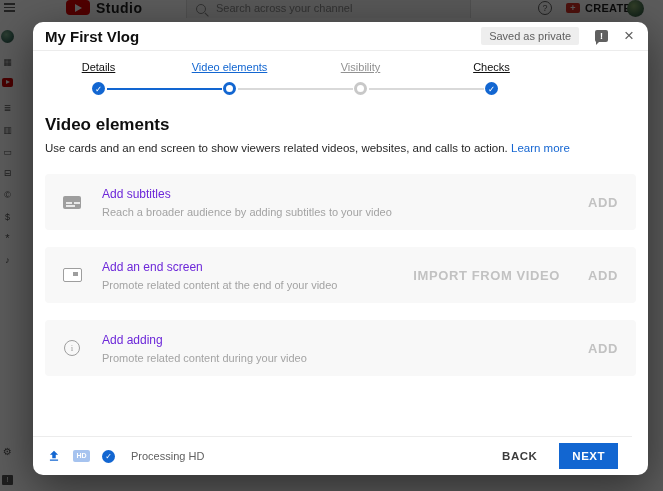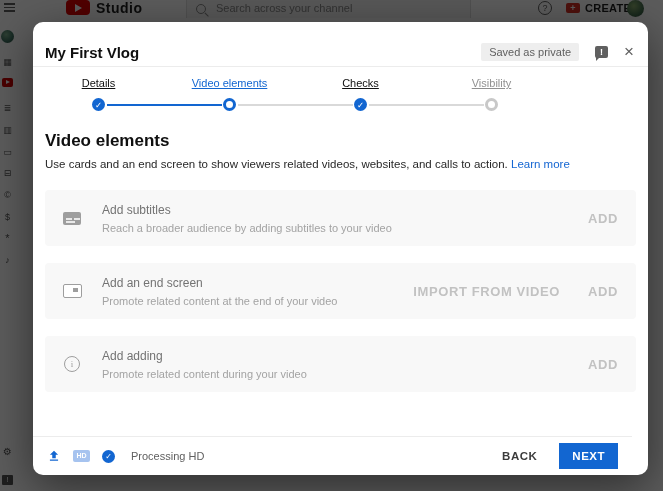--- a/index.html
+++ b/index.html
@@ -38,21 +38,21 @@
   .g-comm::before{content:"▭";} .g-cc::before{content:"⊟";} .g-copy::before{content:"©";}
   .g-money::before{content:"$";} .g-wand::before{content:"*";font-size:11px;} .g-music::before{content:"♪";}
   .g-gear::before{content:"⚙";font-size:10px;}
 
   
   .scrim{position:absolute;inset:0;background:rgba(0,0,0,0.64);z-index:5;}
 
   
   .modal{position:absolute;left:33px;top:22px;width:615px;height:453px;background:#fff;border-radius:10px;
     box-shadow:0 12px 45px rgba(0,0,0,0.5);z-index:10;}
-  .m-header{height:28px;display:flex;align-items:center;padding:16px 14px 0 12px;border-bottom:1px solid #ececec;}
+  .m-header{height:28px;display:flex;align-items:center;padding:0 14px 0 12px;border-bottom:1px solid #ececec;}
   .m-title{font-size:15px;font-weight:bold;color:#0f0f0f;flex:0 0 auto;}
   .m-sp{flex:1;}
   .badge{background:#eee;border-radius:2px;color:#606060;font-size:11px;font-weight:500;padding:3px 8px;}
   .fb-ic{position:relative;width:13px;height:12px;background:#606060;border-radius:2px;margin-left:16px;
     color:#fff;font-size:9px;font-weight:bold;line-height:12px;text-align:center;cursor:pointer;}
   .fb-ic::before{content:"!";}
   .fb-ic::after{content:"";position:absolute;left:1px;bottom:-3px;border-top:4px solid #606060;border-right:4px solid transparent;}
   .close-ic{margin-left:16px;color:#606060;font-size:17px;line-height:16px;cursor:pointer;}
   .close-ic::before{content:"×";}
 
@@ -72,21 +72,21 @@
   .step.line-blue:not(:last-child)::after{background:#1266d1;}
 
   
   .heading{margin:20px 12px 0;font-size:17px;font-weight:bold;color:#0f0f0f;}
   .desc{margin:7px 12px 0;font-size:11.5px;color:#282828;}
   .learn{color:#1566d2;cursor:pointer;}
   .rows{margin:20px 12px 0;}
   .vrow{height:56px;background:#f8f8f8;border-radius:4px;margin-bottom:17px;display:flex;align-items:center;}
   .vrow-icon{width:20px;margin-left:17px;flex:0 0 auto;display:flex;justify-content:center;}
   .vrow-text{margin-left:20px;flex:1;}
-  .vrow-title{font-size:12px;font-weight:500;color:#737373;}
+  .vrow-title{font-size:12px;font-weight:500;color:#6d28d9;}
   .vrow-desc{font-size:11px;color:#a3a3a3;margin-top:5px;}
   .vrow-actions{display:flex;align-items:center;gap:28px;padding-right:18px;}
   .act-btn{font-size:13px;font-weight:bold;letter-spacing:.6px;color:#c2c2c2;cursor:pointer;white-space:nowrap;}
 
   
   .ic-cc{position:relative;width:18px;height:13px;background:#9e9e9e;border-radius:2px;}
   .ic-cc::before{content:"";position:absolute;left:3px;bottom:5px;width:6px;height:1.8px;background:#e9e9e9;box-shadow:8px 0 0 #e9e9e9;}
   .ic-cc::after{content:"";position:absolute;left:3px;bottom:2px;width:9px;height:1.8px;background:#e9e9e9;}
   .ic-end{position:relative;width:17px;height:12px;border:1.6px solid #9e9e9e;border-radius:2px;background:#fff;}
   .ic-end::before{content:"";position:absolute;right:3px;top:3px;width:5px;height:4px;background:#9e9e9e;}
@@ -162,26 +162,26 @@
 
     <div class="stepper">
       <div class="step done line-blue">
         <div class="step-label">Details</div>
         <div class="step-circle"></div>
       </div>
       <div class="step active">
         <div class="step-label">Video elements</div>
         <div class="step-circle"></div>
       </div>
+      <div class="step todo">
+        <div class="step-label">Visibility</div>
+        <div class="step-circle"></div>
+      </div>
       <div class="step done">
         <div class="step-label">Checks</div>
-        <div class="step-circle"></div>
-      </div>
-      <div class="step todo">
-        <div class="step-label">Visibility</div>
         <div class="step-circle"></div>
       </div>
     </div>
 
     <div class="heading">Video elements</div>
     <div class="desc">
       <span>Use cards and an end screen to show viewers related videos, websites, and calls to action.</span>
       <span class="learn">Learn more</span>
     </div>
 

